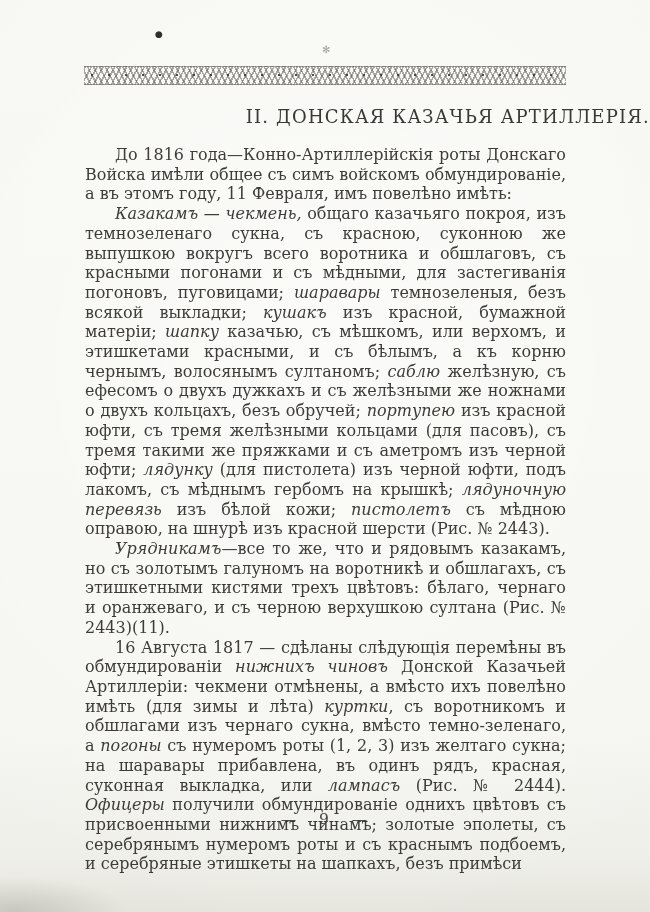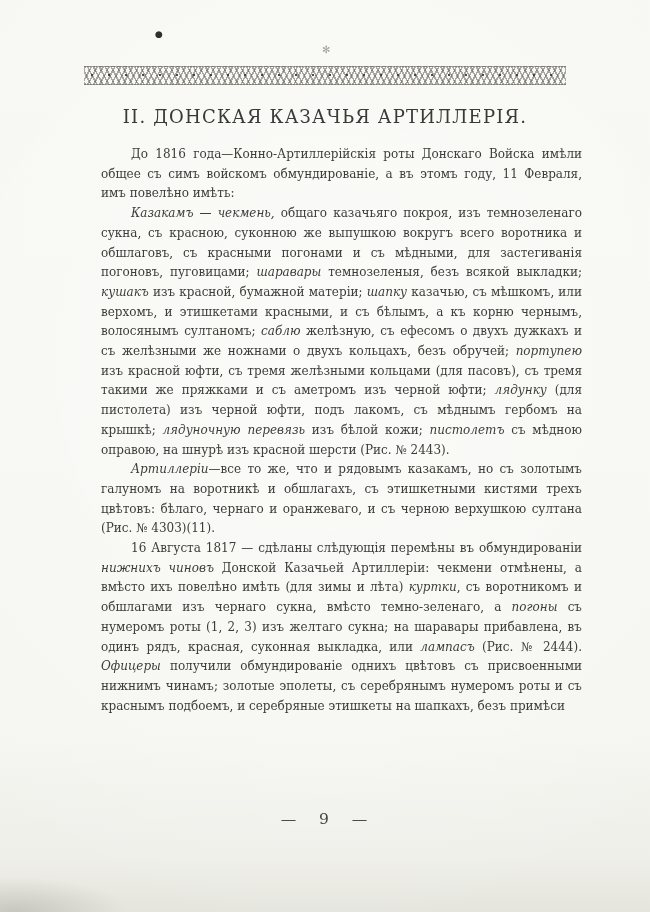--- a/index.html
+++ b/index.html
@@ -19,37 +19,37 @@
   .dot{position:absolute;left:155px;top:30px;font-size:9px;color:#2f2f2f;line-height:1;}
   .center-mark{position:absolute;left:322px;top:45px;font-size:10px;color:#a0a097;line-height:1;}
   .ornament{position:absolute;left:84px;top:66px;width:482px;height:17px;
     border-top:1px solid rgba(90,88,80,.55);
     border-bottom:1px solid rgba(90,88,80,.55);
     background:
       radial-gradient(circle 2px at 8px 8px, rgba(60,58,52,.9) 55%, transparent 62%) 0 0/17px 17px repeat-x,
       repeating-linear-gradient(62deg, rgba(90,88,80,.5) 0 1.6px, transparent 1.6px 5.2px),
       repeating-linear-gradient(-62deg, rgba(90,88,80,.5) 0 1.6px, transparent 1.6px 5.2px);
   }
-  .heading{position:absolute;top:106px;left:0;width:100%;text-align:center;margin:0;
+  .heading{position:absolute;top:106px;left:0;width:100%;text-align:right;margin:0;
     font-size:18px;font-weight:normal;letter-spacing:1.2px;color:#3a3935;}
-  .body-text{position:absolute;top:145px;left:101px;width:481px;
-    font-size:12px;line-height:19.7px;text-align:justify;hyphens:auto;-webkit-hyphens:auto;}
+  .body-text{position:absolute;top:145px;left:85px;width:481px;
+    font-size:16px;line-height:19.7px;text-align:justify;hyphens:auto;-webkit-hyphens:auto;}
   .para{text-indent:30px;margin:0;}
   .para em{}
   .page-number{position:absolute;top:810px;left:0;width:100%;text-align:center;
     font-size:15.5px;letter-spacing:2px;word-spacing:14px;color:#46453f;}
 </style>
 </head>
 <body>
 
 <div class="page">
   <span class="dot">●</span>
   <span class="center-mark">✻</span>
   <div class="ornament"></div>
   <h1 class="heading">II. ДОНСКАЯ КАЗАЧЬЯ АРТИЛЛЕРІЯ.</h1>
   <div class="body-text">
       <p class="para"><span>До 1816 года—Конно-Артиллерійскія роты Донскаго Войска имѣли общее съ симъ войскомъ обмундированіе, а въ этомъ году, 11 Февраля, имъ повелѣно имѣть:</span></p>
       <p class="para"><em>Казакамъ — чекмень,</em><span> общаго казачьяго покроя, изъ темнозеленаго сукна, съ красною, суконною же выпушкою вокругъ всего воротника и обшлаговъ, съ красными погонами и съ мѣдными, для застегиванія погоновъ, пуговицами; </span><em>шаравары</em><span> темнозеленыя, безъ всякой выкладки; </span><em>кушакъ</em><span> изъ красной, бумажной матеріи; </span><em>шапку</em><span> казачью, съ мѣшкомъ, или верхомъ, и этишкетами красными, и съ бѣлымъ, а къ корню чернымъ, волосянымъ султаномъ; </span><em>саблю</em><span> желѣзную, съ ефесомъ о двухъ дужкахъ и съ желѣзными же ножнами о двухъ кольцахъ, безъ обручей; </span><em>портупею</em><span> изъ красной юфти, съ тремя желѣзными кольцами (для пасовъ), съ тремя такими же пряжками и съ аметромъ изъ черной юфти; </span><em>лядунку</em><span> (для пистолета) изъ черной юфти, подъ лакомъ, съ мѣднымъ гербомъ на крышкѣ; </span><em>лядуночную перевязь</em><span> изъ бѣлой кожи; </span><em>пистолетъ</em><span> съ мѣдною оправою, на шнурѣ изъ красной шерсти (Рис. № 2443).</span></p>
-      <p class="para"><em>Артиллеріи</em><span>—все то же, что и рядовымъ казакамъ, но съ золотымъ галуномъ на воротникѣ и обшлагахъ, съ этишкетными кистями трехъ цвѣтовъ: бѣлаго, чернаго и оранжеваго, и съ черною верхушкою султана (Рис. № 4303)(11).</span></p>
+      <p class="para"><em>Урядникамъ</em><span>—все то же, что и рядовымъ казакамъ, но съ золотымъ галуномъ на воротникѣ и обшлагахъ, съ этишкетными кистями трехъ цвѣтовъ: бѣлаго, чернаго и оранжеваго, и съ черною верхушкою султана (Рис. № 2443)(11).</span></p>
       <p class="para"><span>16 Августа 1817 — сдѣланы слѣдующія перемѣны въ обмундированіи </span><em>нижнихъ чиновъ</em><span> Донской Казачьей Артиллеріи: чекмени отмѣнены, а вмѣсто ихъ повелѣно имѣть (для зимы и лѣта) </span><em>куртки</em><span>, съ воротникомъ и обшлагами изъ чернаго сукна, вмѣсто темно-зеленаго, а </span><em>погоны</em><span> съ нумеромъ роты (1, 2, 3) изъ желтаго сукна; на шаравары прибавлена, въ одинъ рядъ, красная, суконная выкладка, или </span><em>лампасъ</em><span> (Рис. № 2444). </span><em>Офицеры</em><span> получили обмундированіе однихъ цвѣтовъ съ присвоенными нижнимъ чинамъ; золотые эполеты, съ серебрянымъ нумеромъ роты и съ краснымъ подбоемъ, и серебряные этишкеты на шапкахъ, безъ примѣси</span></p>
     </div>
   <div class="page-number">— 9 —</div>
 </div>
 
 </body></html>

